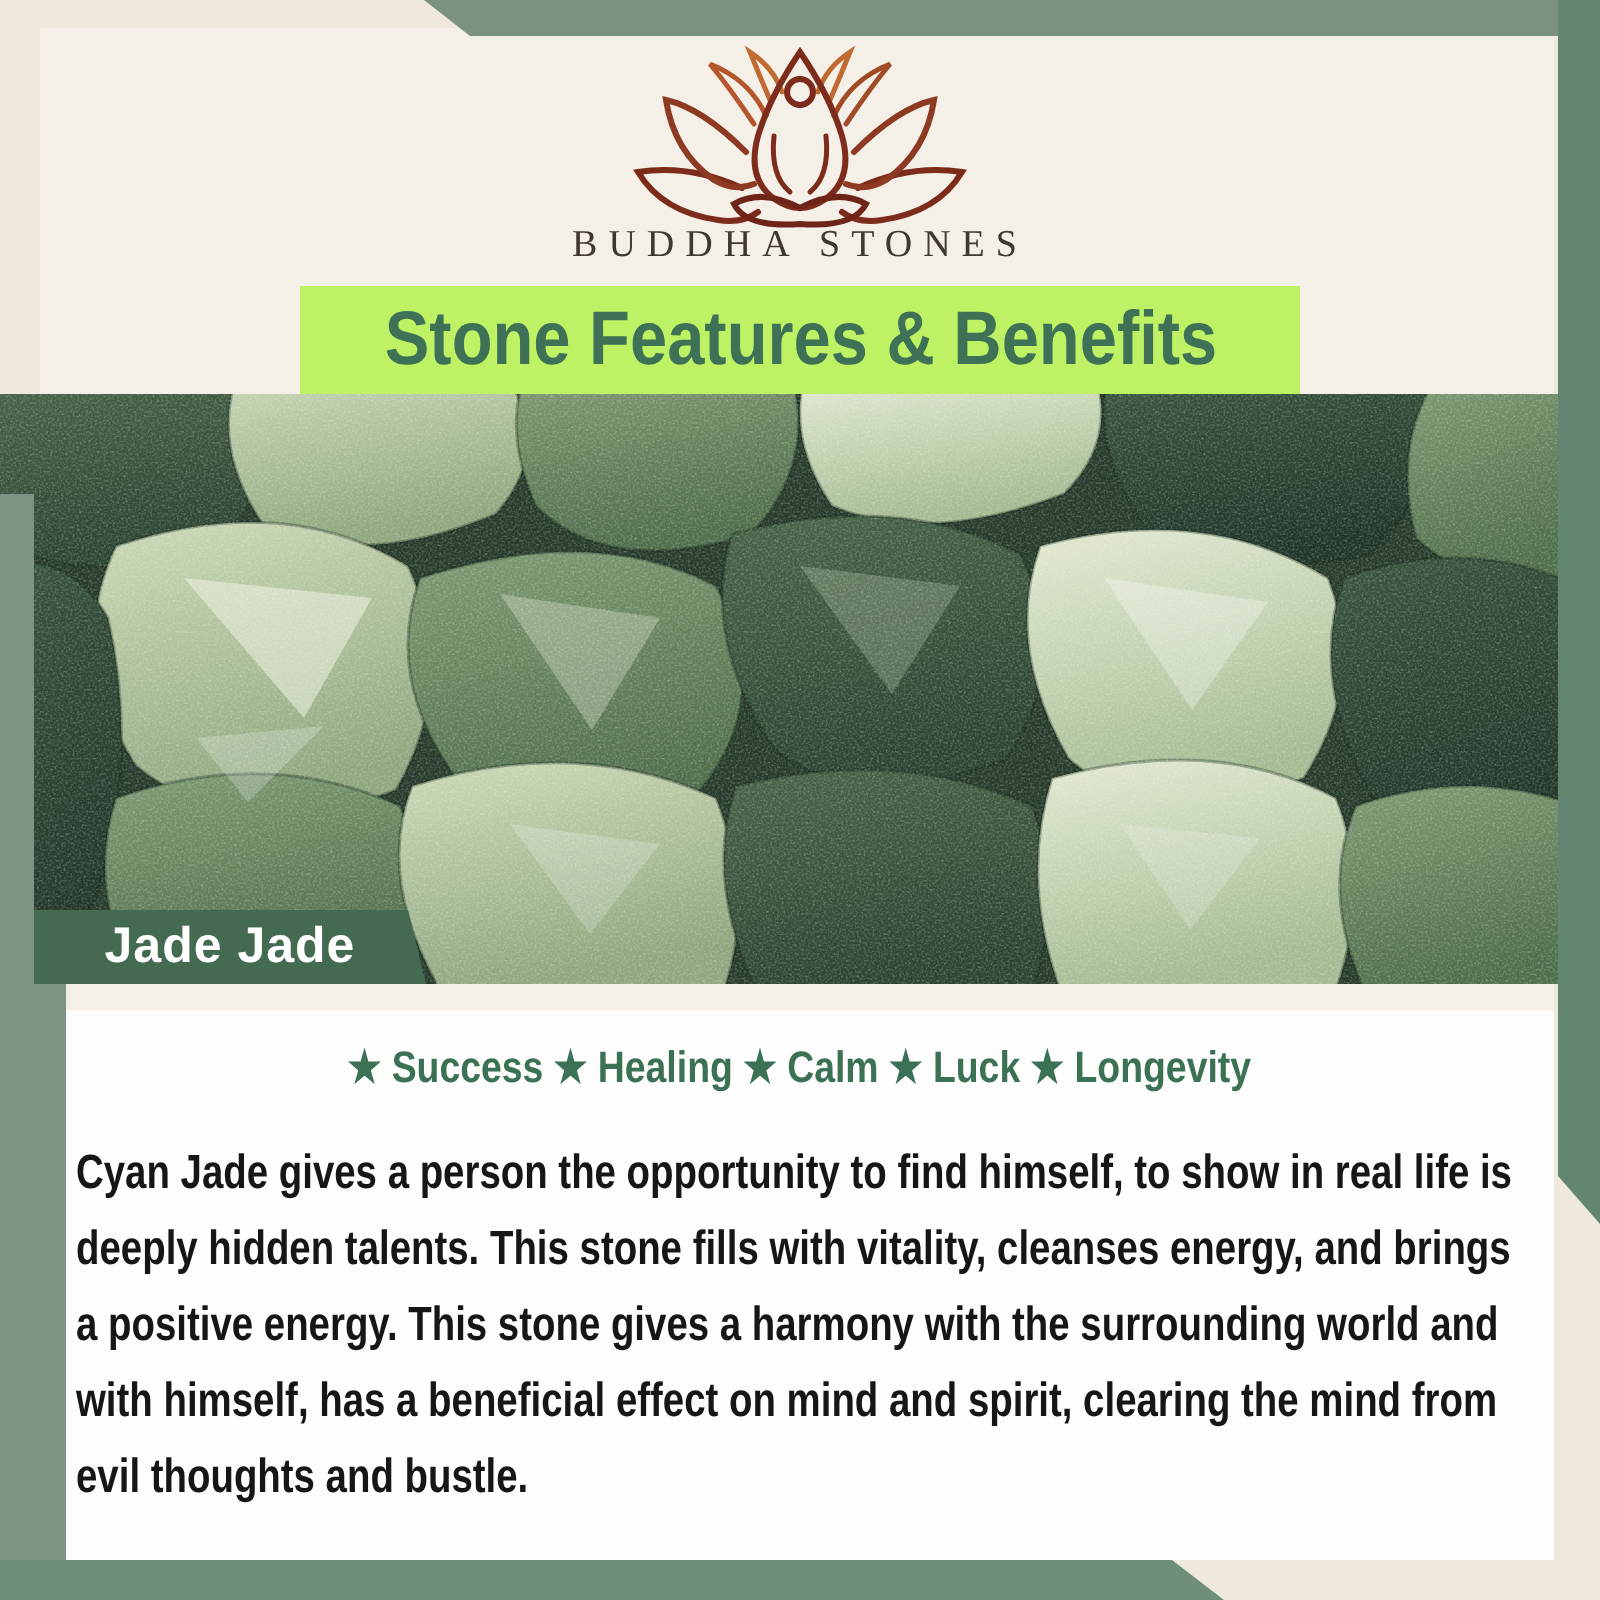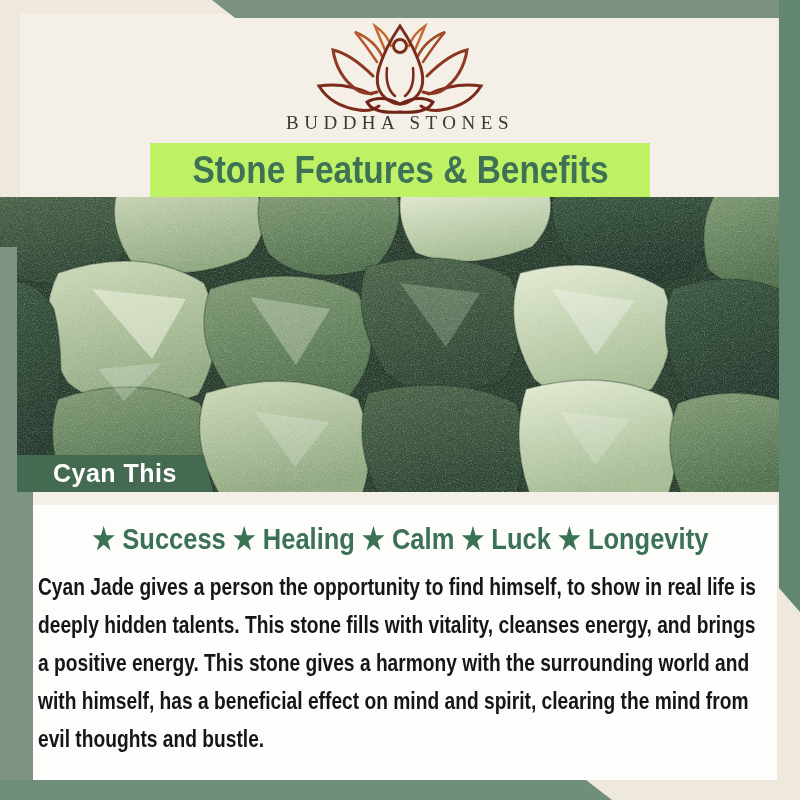--- a/index.html
+++ b/index.html
@@ -26,21 +26,21 @@
   #header-band .title{display:inline-block;transform:scaleX(.88);
     font-weight:700;font-size:38px;color:#3e7156;white-space:nowrap;}
   #photo{left:0;top:197px;width:781px;height:295px;z-index:2;overflow:hidden;}
   #photo svg{display:block;width:100%;height:100%;}
   #caption-pill{left:17px;top:455px;width:196px;height:37px;background:#446a52;
     clip-path:polygon(0 0,calc(100% - 9px) 0,100% 100%,0 100%);
     display:flex;align-items:center;justify-content:center;z-index:6;}
   #caption-pill span{color:#ffffff;font-weight:700;font-size:25px;letter-spacing:.5px;}
   #white-panel{left:33px;top:505px;width:744px;height:275px;background:#fdfdfb;z-index:3;}
   #benefits-line{left:0;top:521px;width:800px;text-align:center;z-index:6;
-    font-weight:700;font-size:30px;color:#3b7154;white-space:nowrap;}
+    font-weight:700;font-size:22px;color:#3b7154;white-space:nowrap;}
   #benefits-line span{display:inline-block;transform:scaleX(.85);}
   #description{left:38px;top:568px;width:915px;z-index:6;
     font-weight:700;font-size:24px;line-height:38px;color:#161616;
     transform:scaleX(.8);transform-origin:top left;}
 </style>
 </head>
 <body>
 
 <div id="frame">
 
@@ -138,21 +138,21 @@
         <path d="M400,86 L480,96 L446,150 Z" fill="#cfdec0" opacity="0.25"></path>
         <path d="M552,92 L634,104 L596,158 Z" fill="#ffffff" opacity="0.30"></path>
         <path d="M255,215 L330,225 L295,270 Z" fill="#ffffff" opacity="0.20"></path>
         <path d="M560,215 L630,222 L595,268 Z" fill="#ffffff" opacity="0.18"></path>
       </g>
       <rect x="0" y="0" width="781" height="295" filter="url(#sparkle)" opacity="0.55"></rect>
     </svg>
   </div>
 
   <div class="abs" id="caption-pill">
-    <span>Cyan This</span>
+    <span>Jade Jade</span>
   </div>
 
   <div class="abs" id="white-panel"></div>
 
   <div class="abs" id="benefits-line">
     <span>★ Success ★ Healing ★ Calm ★ Luck ★ Longevity</span>
   </div>
 
   <div class="abs" id="description">Cyan Jade gives a person the opportunity to find himself, to show in real life is deeply hidden talents. This stone fills with vitality, cleanses energy, and brings a positive energy. This stone gives a harmony with the surrounding world and with himself, has a beneficial effect on mind and spirit, clearing the mind from evil thoughts and bustle.</div>
 

